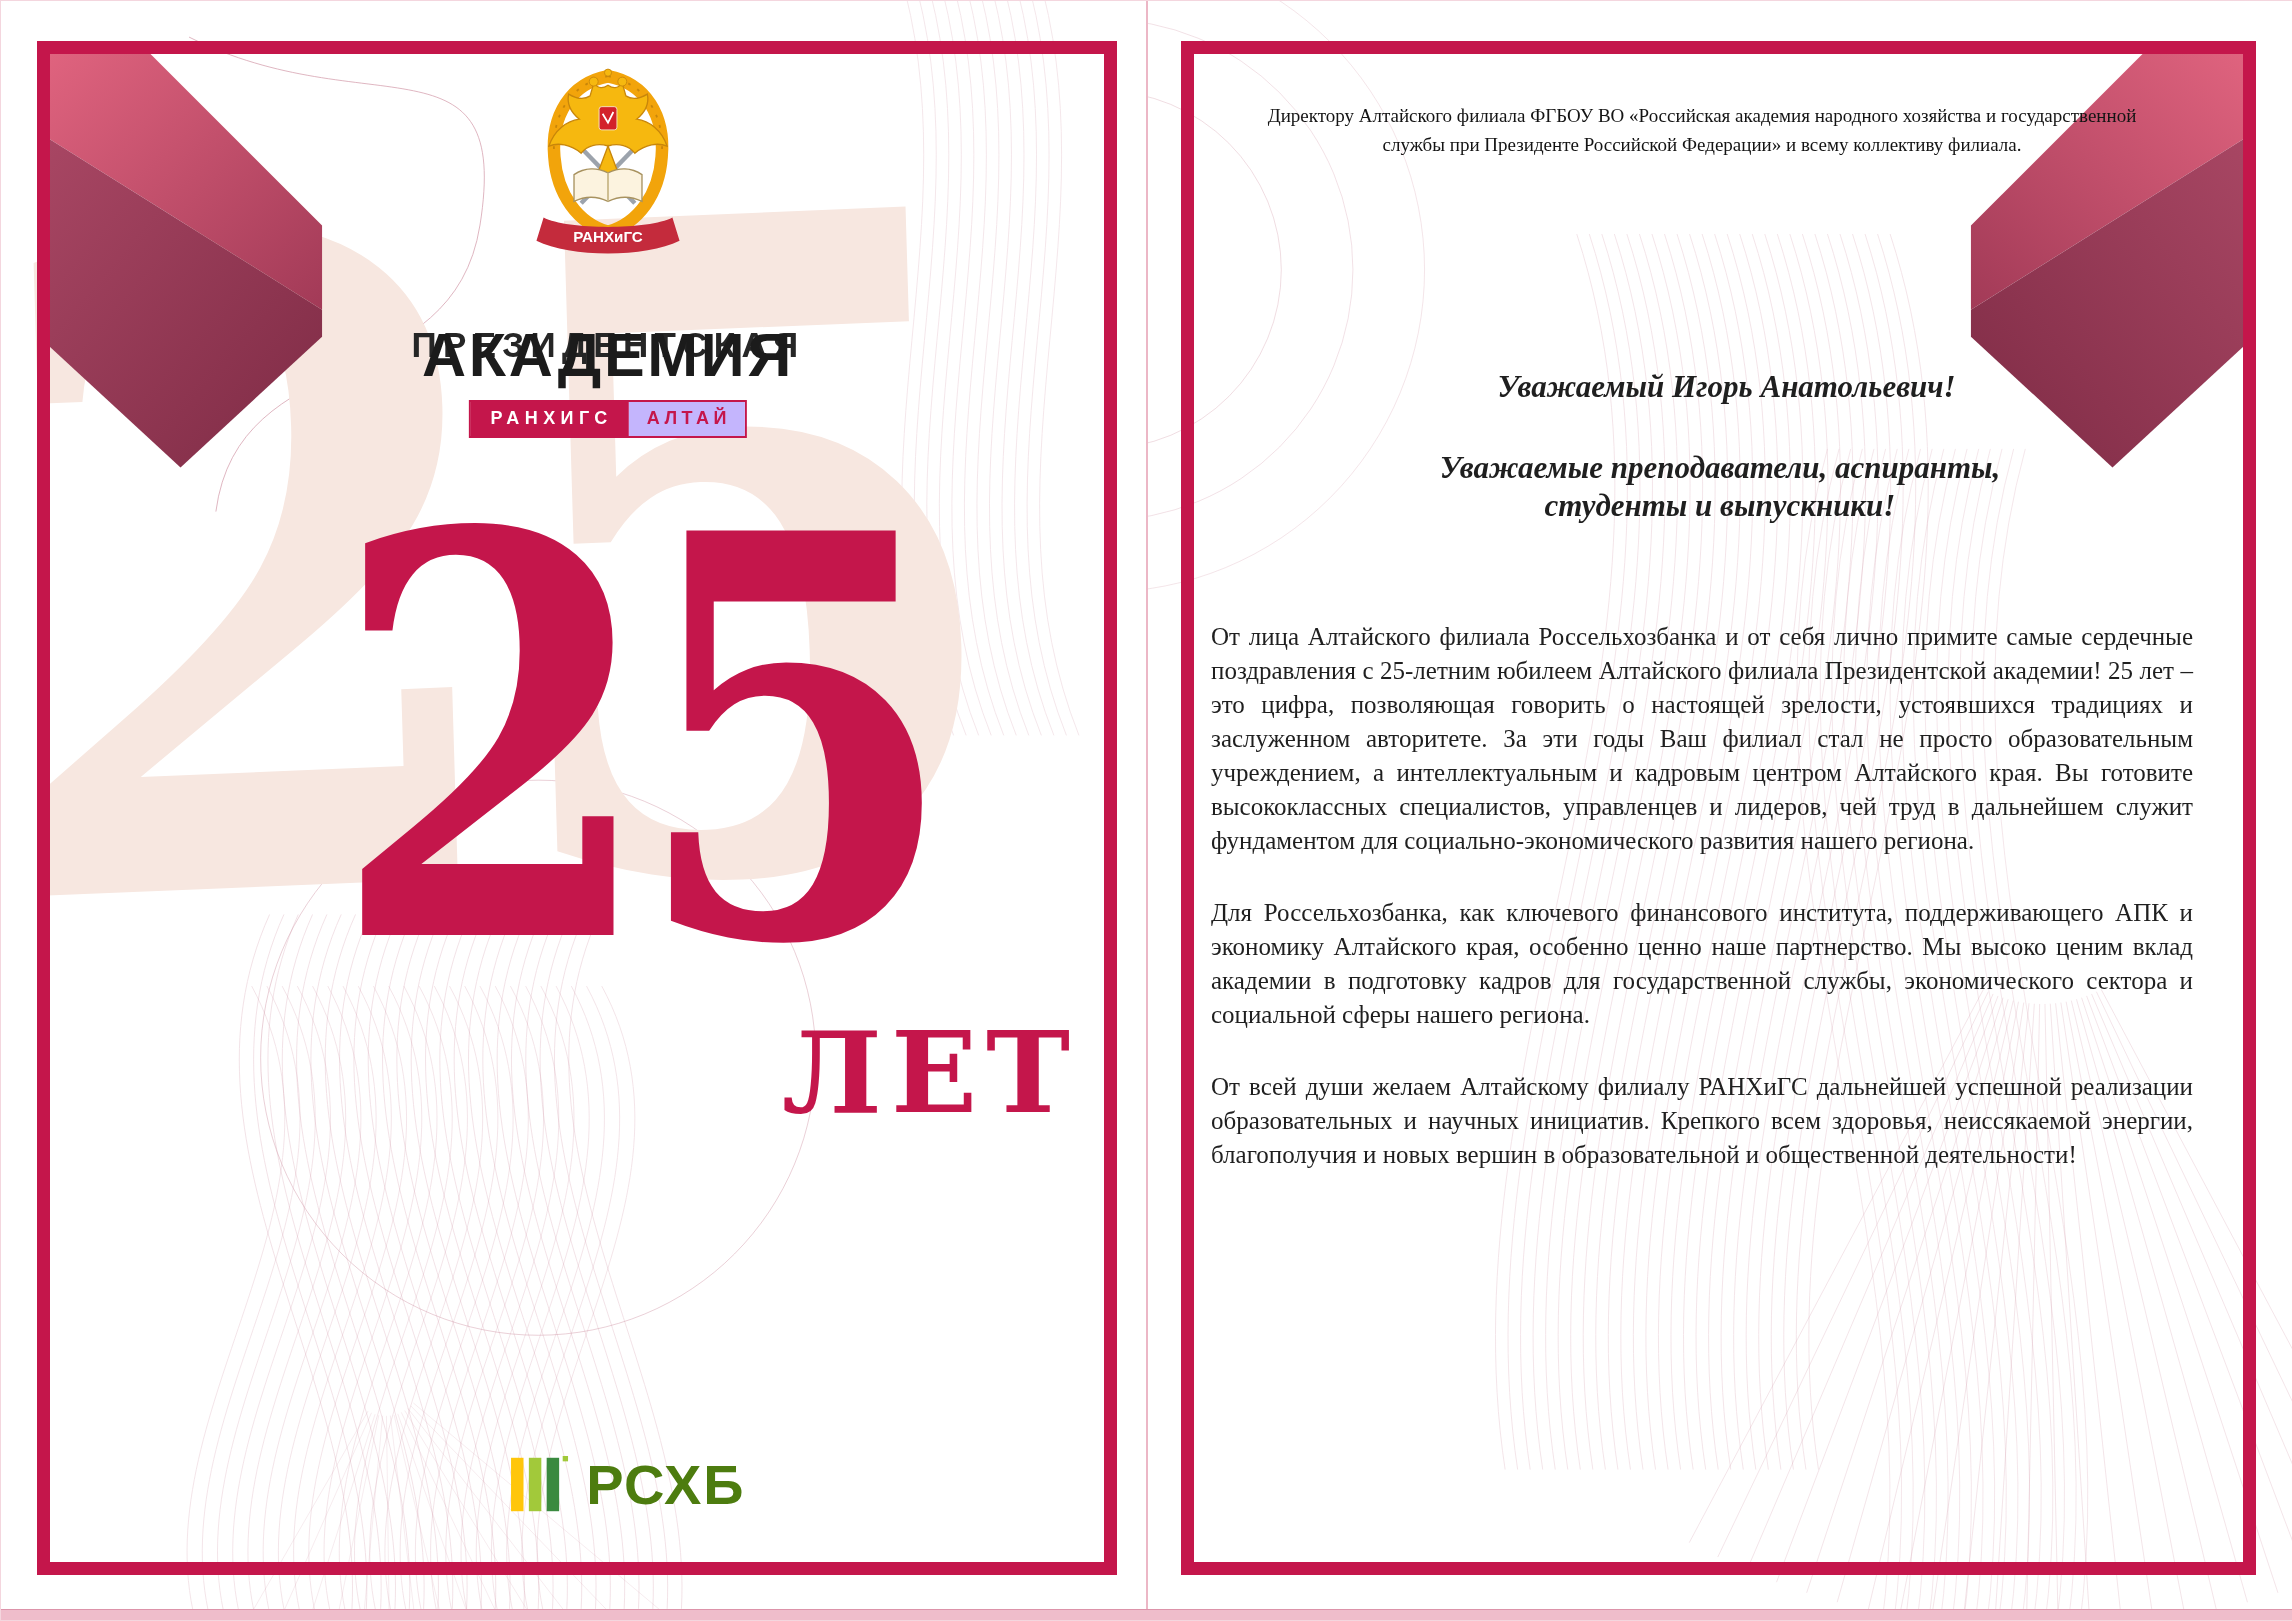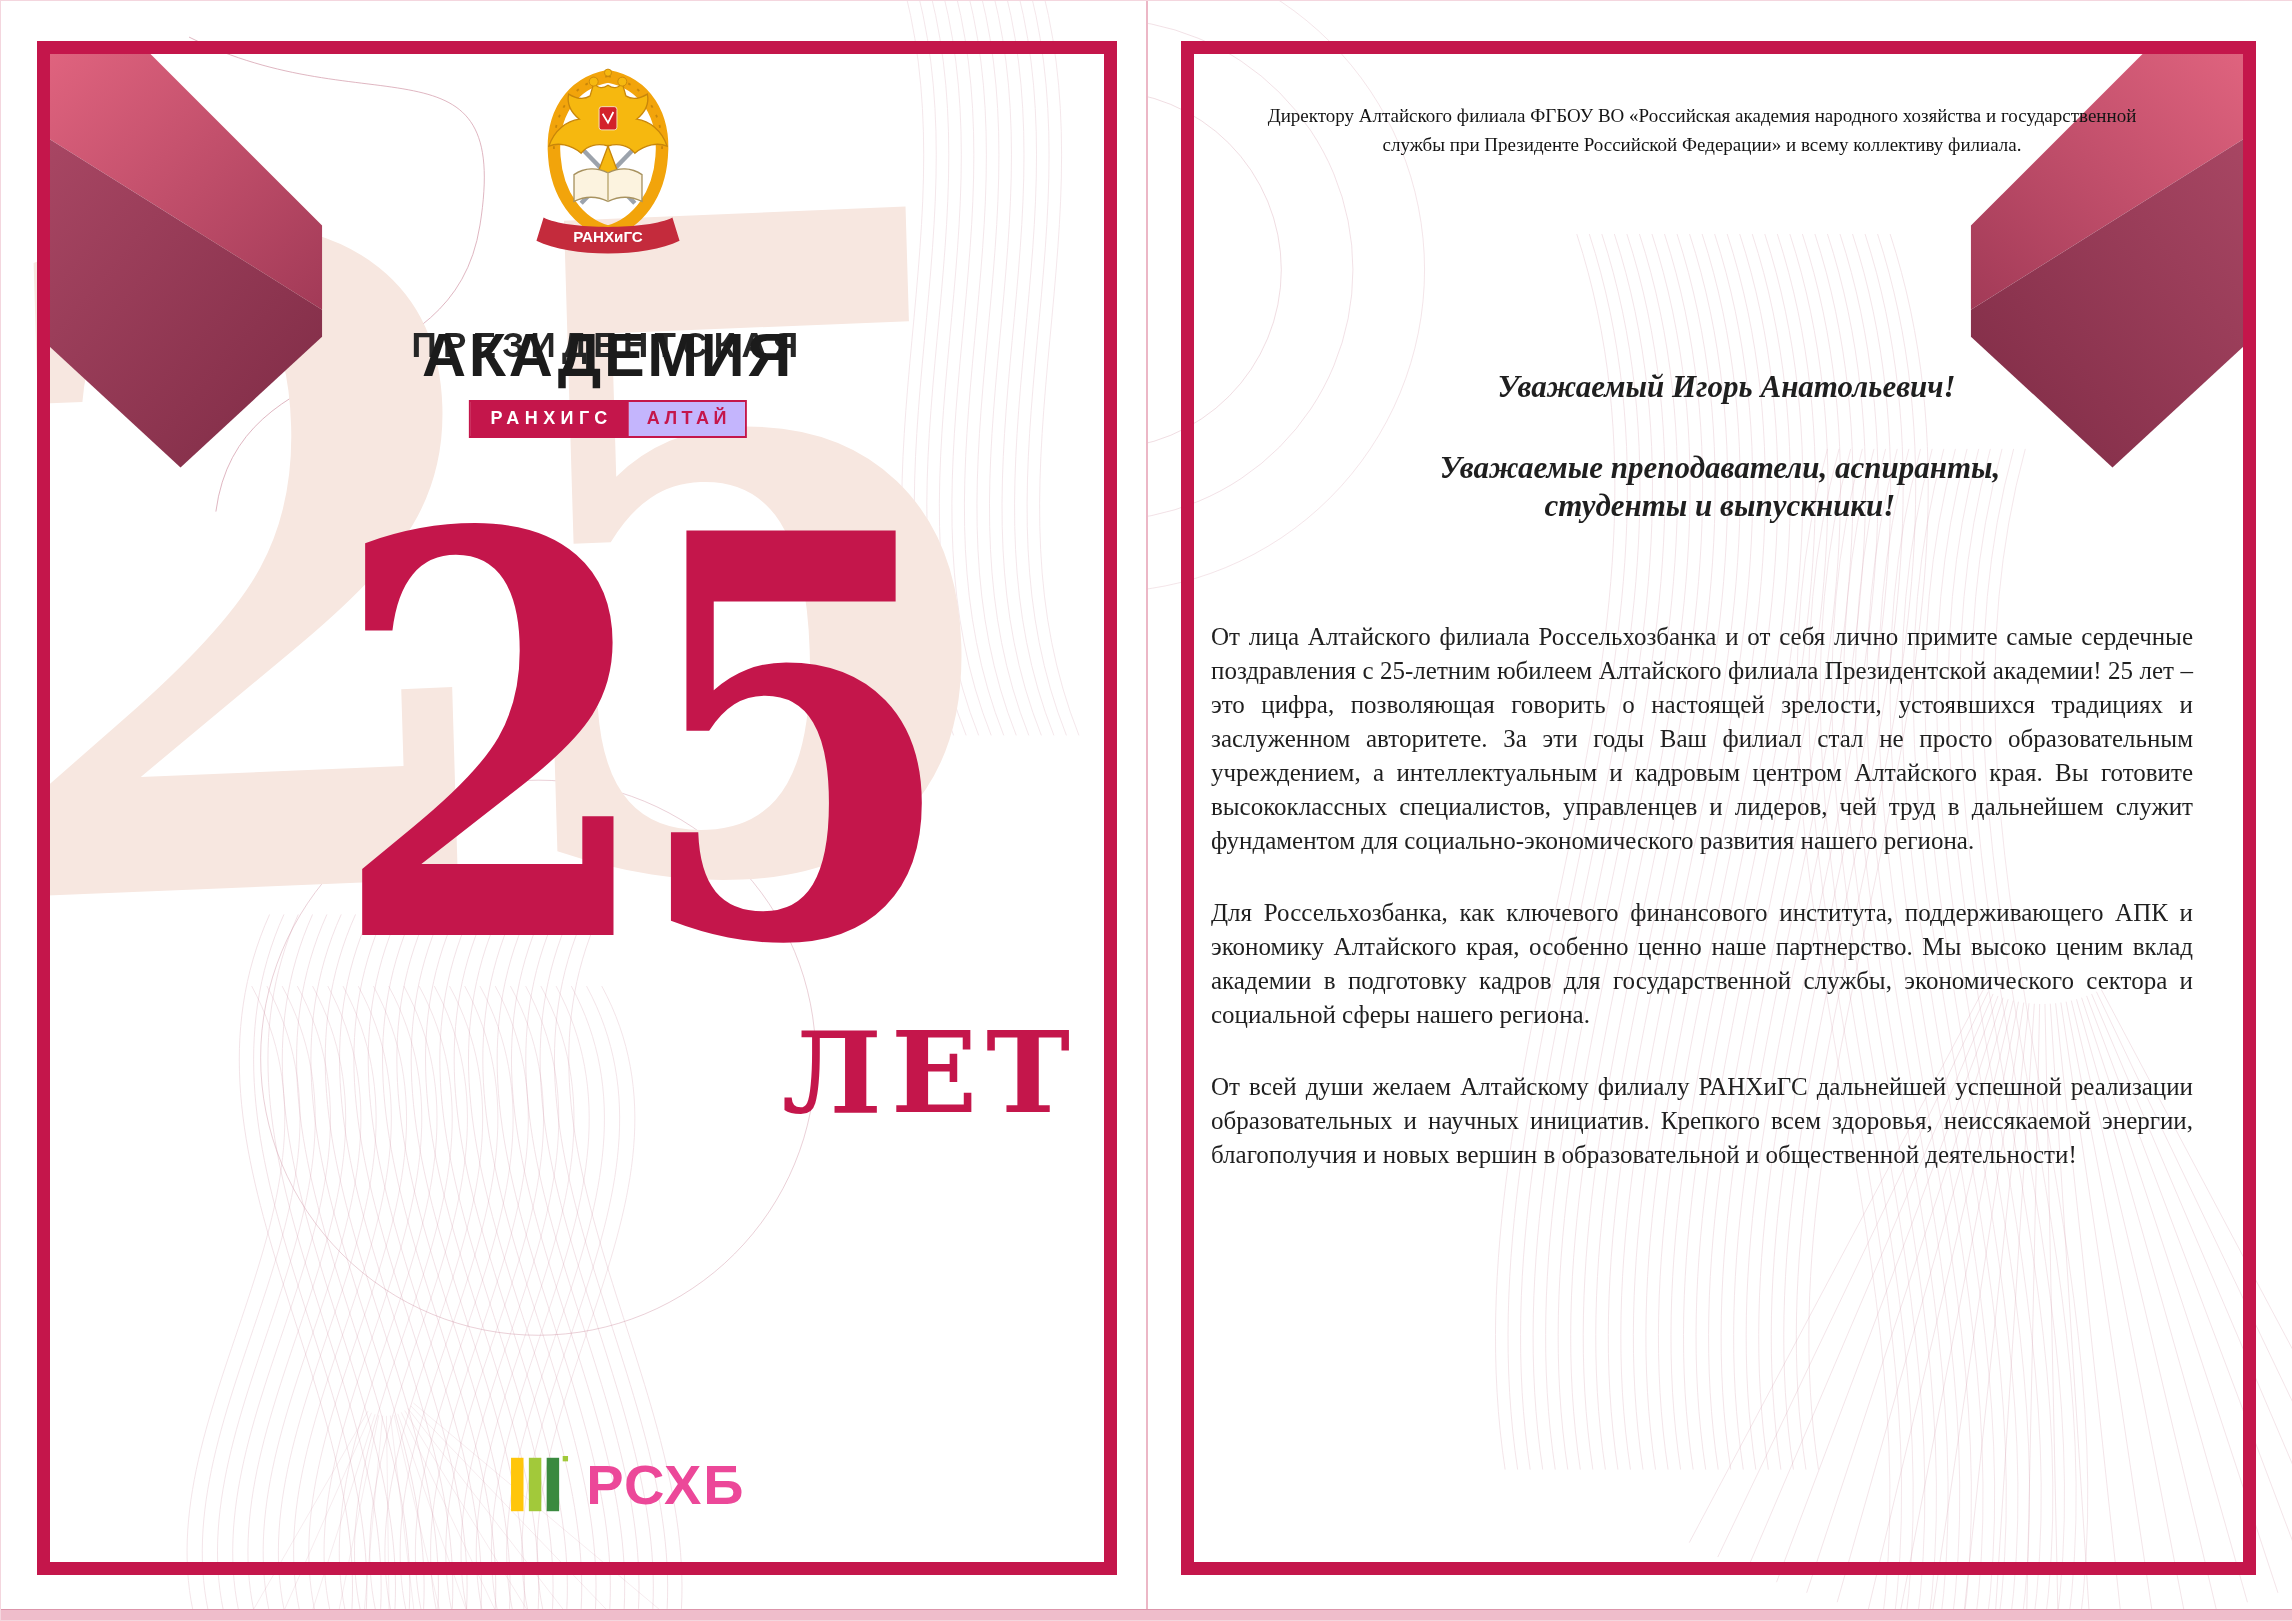--- a/index.html
+++ b/index.html
@@ -38,21 +38,21 @@
   .badge{position:absolute;left:calc(50% + 34px);top:399px;transform:translateX(-50%);z-index:4;
          display:flex;border:2.7px solid var(--crimson);font-family:"Liberation Sans",sans-serif;font-weight:700;font-size:18px;white-space:nowrap;}
   .badge-l{background:var(--crimson);color:#fff;letter-spacing:5.4px;padding:6.3px 16px 6.3px 19.7px;}
   .badge-r{background:#c4b5fd;color:var(--crimson);letter-spacing:4.5px;padding:6.3px 14.3px 6.3px 18px;}
   .wm25{position:absolute;left:-27px;top:134px;z-index:0;font:700 896px "DejaVu Serif",serif;color:var(--pale_peach);
         transform:scaleX(.85) rotate(-2deg);transform-origin:left top;line-height:1;letter-spacing:-36px;}
   .big25{position:absolute;left:330px;top:462px;z-index:1;font:700 555px "DejaVu Serif",serif;color:var(--crimson);
          transform:scaleX(.84);transform-origin:left top;line-height:1;letter-spacing:-27px;white-space:nowrap;}
   .let{position:absolute;left:781px;top:1005px;z-index:1;font:700 113px "DejaVu Serif",serif;color:var(--crimson);letter-spacing:9px;}
   .rshb{position:absolute;left:calc(50% + 54px);top:1451px;transform:translateX(-50%);z-index:4;display:flex;align-items:center;gap:12.5px;}
-  .rshb-text{font-family:"Liberation Sans",sans-serif;font-weight:700;font-size:56px;letter-spacing:1.8px;color:#ec4899;}
+  .rshb-text{font-family:"Liberation Sans",sans-serif;font-weight:700;font-size:56px;letter-spacing:1.8px;color:#4d7c0f;}
 
   
   .addressee{position:absolute;top:100px;left:calc(50% - 18px);transform:translateX(-50%);width:887px;z-index:4;
              text-align:center;font-weight:400;font-size:19px;line-height:1.55;color:#141414;}
   .sal1{position:absolute;top:368px;left:0;width:100%;z-index:4;text-align:center;
         font-weight:700;font-style:italic;font-size:31px;padding-left:13px;}
   .sal2{position:absolute;top:448px;left:0;width:100%;z-index:4;text-align:center;
         font-weight:700;font-style:italic;font-size:31px;line-height:1.22;}
   .letter-body{position:absolute;top:575px;left:64px;width:982px;z-index:4;
                font-size:25px;line-height:1.36;text-align:justify;margin-top:44px;}

